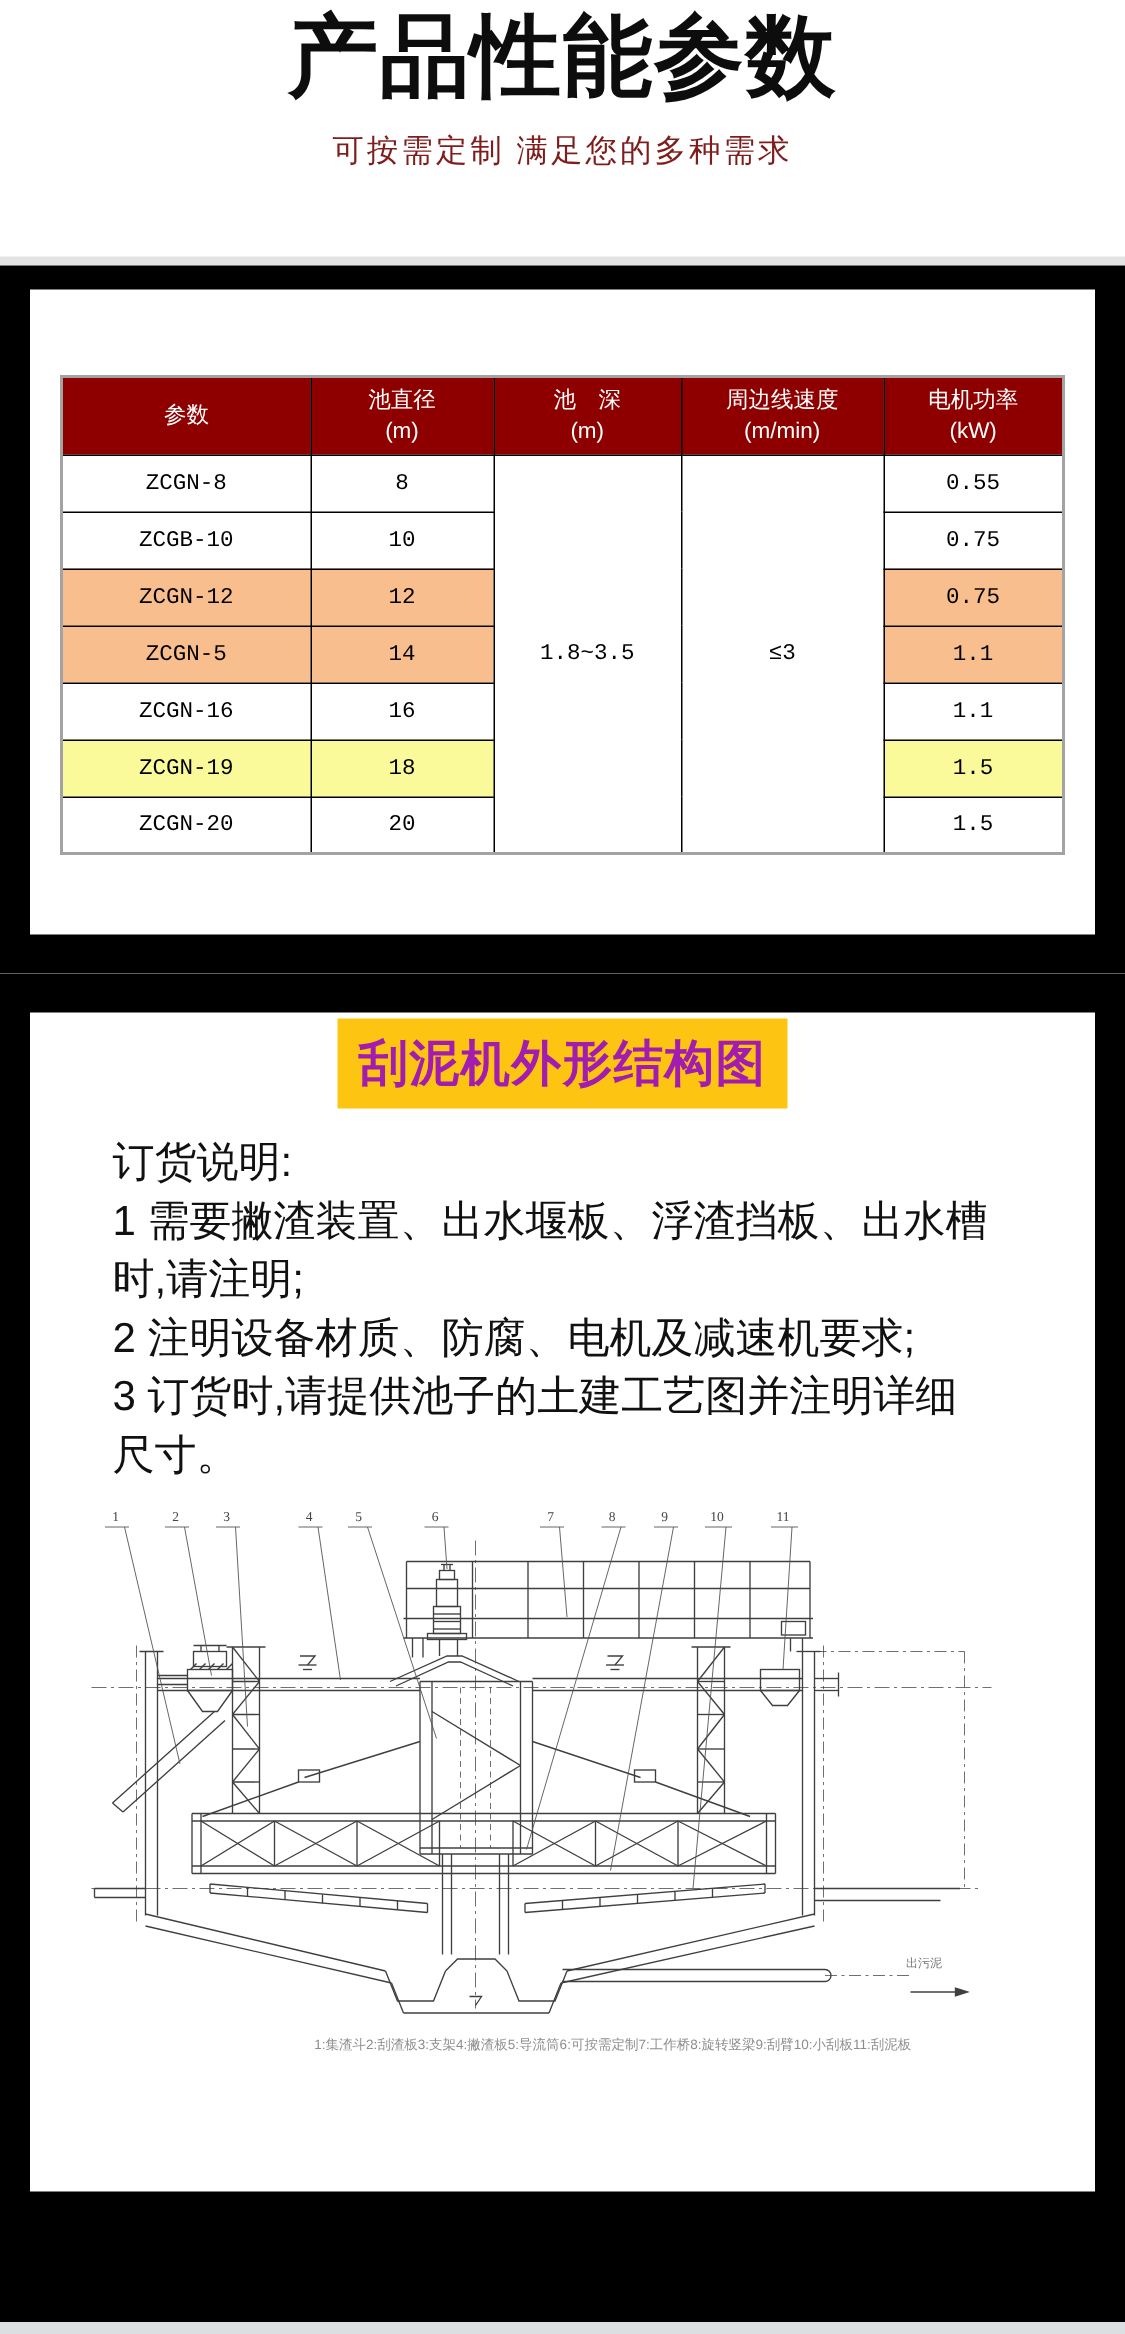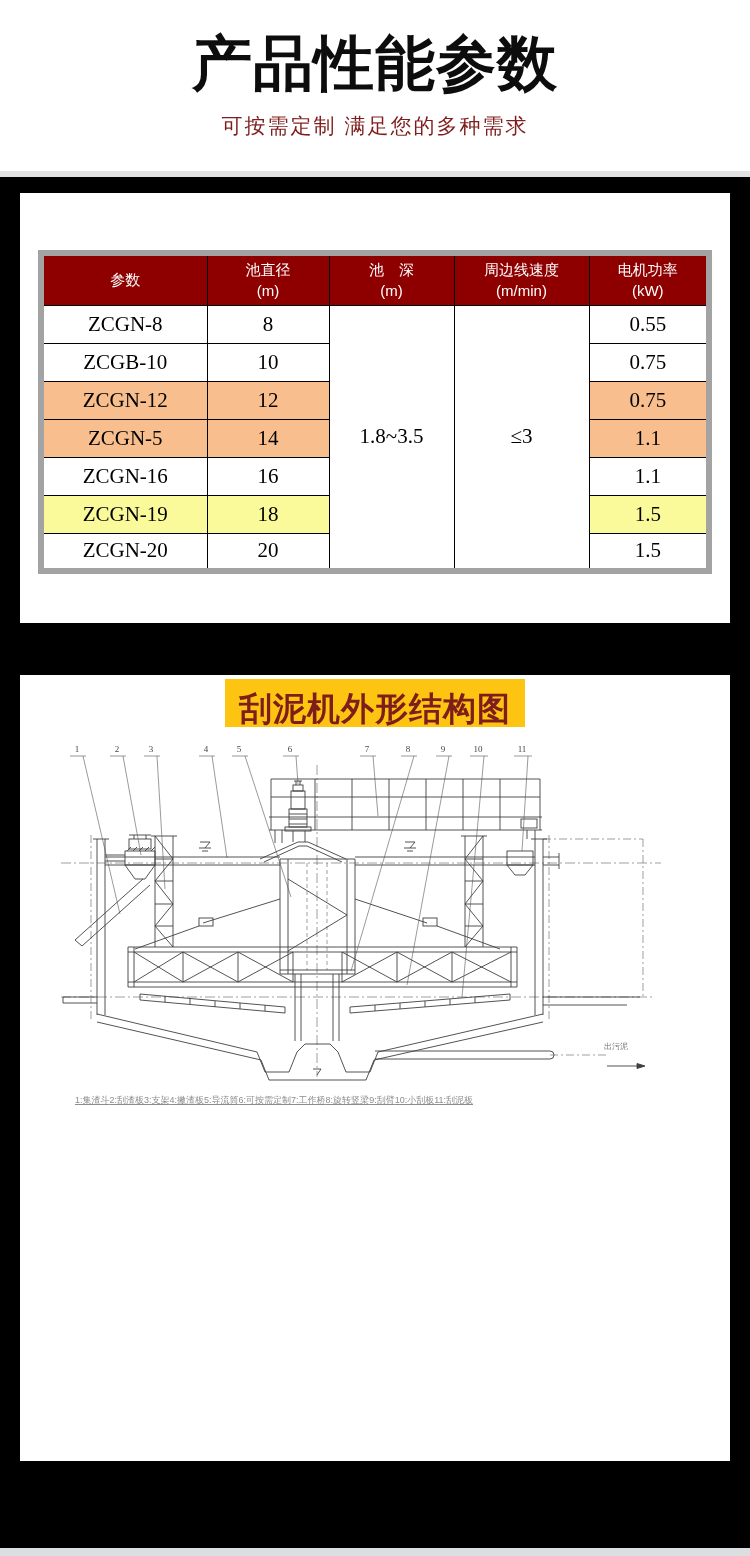--- a/index.html
+++ b/index.html
@@ -5,42 +5,42 @@
   :root{
     --red:#8E0000; --orange:#F8BE8E; --yellow:#FAFA9B; --banner:#FDC511;
   }
   *{box-sizing:border-box;}
   html,body{margin:0;padding:0;}
   body{
     width:750px;height:1556px;background:#fff;overflow:hidden;
     font-family:"Liberation Sans",sans-serif;color:#000;
   }
   
-  .hero{height:171px;padding-top:26px;text-align:center;}
+  .hero{height:171px;text-align:center;}
   .hero h1{margin:0;font-size:60px;line-height:76px;font-weight:900;letter-spacing:1px;color:#0d0d0d;}
   .hero .sub{margin-top:10px;font-size:21px;letter-spacing:2px;font-weight:500;color:#7f1d1d;}
   .divider{height:6px;background:#e3e3e3;}
   
   .panel1{border:solid #000;border-width:16px 20px 26px 20px;height:472px;background:#fff;}
   .panel2{border:solid #000;border-width:26px 20px 87px 20px;height:899px;background:#fff;overflow:hidden;}
   .bottom-strip{height:8px;background:#dcdfe2;}
   
-  table.spec{border-collapse:collapse;border:6px solid #a3a3a3;width:668px;margin:57px auto 0;table-layout:fixed;}
+  table.spec{border-collapse:collapse;border:2px solid #a3a3a3;width:668px;margin:57px auto 0;table-layout:fixed;}
   table.spec th,table.spec td{border:1px solid #000;text-align:center;padding:0;}
   table.spec thead th{background:var(--red);color:#fff;font-weight:400;font-size:15px;height:52px;line-height:1.45;}
-  table.spec tbody td{height:38px;font-family:Liberation Serif, serif;font-size:21px;}
+  table.spec tbody td{height:38px;font-family:Liberation Mono, monospace;font-size:15px;}
   td.hl-orange{background:var(--orange);}
   td.hl-yellow{background:var(--yellow);}
   
-  .banner{width:300px;height:48px;margin:4px auto 0;background:var(--banner);
-    text-align:center;font-size:33px;font-weight:bold;line-height:60px;letter-spacing:1px;color:#7f1d1d;}
+  .banner{width:300px;height:60px;margin:4px auto 0;background:var(--banner);
+    text-align:center;font-size:33px;font-weight:bold;line-height:60px;letter-spacing:1px;color:#a21caf;}
   .notes{margin:16px 0 0 55px;font-size:28px;line-height:39px;color:#111;}
   .drawing-wrap{margin:12px 0 0 35px;}
-  .legend{display:flex;justify-content:flex-start;width:617px;margin:6px 0 0 55px;
-    font-size:9px;color:#8d8d8d;white-space:nowrap;text-decoration:underline;}
+  .legend{display:flex;justify-content:center;width:617px;margin:6px 0 0 80px;
+    font-size:9px;color:#8d8d8d;white-space:nowrap;}
   svg text{font-family:"Liberation Serif",serif;}
 </style>
 </head>
 <body>
 
 <div class="hero">
   <h1>产品性能参数</h1>
   <div class="sub">可按需定制 满足您的多种需求</div>
 </div>
 <div class="divider"></div>
@@ -115,20 +115,28 @@
           <td>20</td>
           <td>1.5</td>
         </tr>
       </tbody>
   </table>
 </div>
 
 <div class="panel2">
   <div class="banner">刮泥机外形结构图</div>
 
+  <div class="notes" id="order-notes">
+      <div>订货说明:</div>
+      <div>1 需要撇渣装置、出水堰板、浮渣挡板、出水槽</div>
+      <div>时,请注明;</div>
+      <div>2 注明设备材质、防腐、电机及减速机要求;</div>
+      <div>3 订货时,请提供池子的土建工艺图并注明详细</div>
+      <div>尺寸。</div>
+    </div>
 
   <div class="drawing-wrap">
     <svg viewBox="0 0 645 345" width="645" height="345">
       <g stroke="#3f3f3f" stroke-width="0.9" fill="none">
 
         <line x1="262" y1="26" x2="262" y2="338" stroke-width="0.5" stroke-dasharray="10 3 2 3"></line>
         <line x1="6" y1="124" x2="606" y2="124" stroke-width="0.5" stroke-dasharray="10 3 2 3"></line>
         <line x1="6" y1="258" x2="600" y2="258" stroke-width="0.5" stroke-dasharray="10 3 2 3"></line>
 
         <g>

